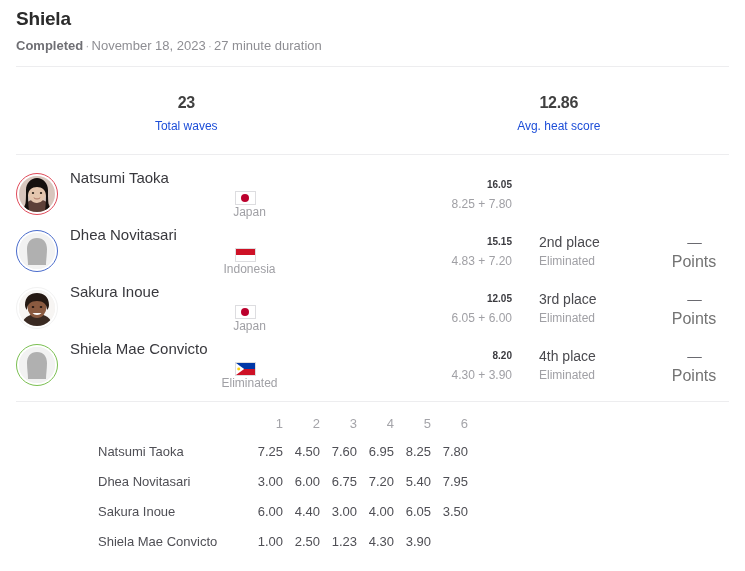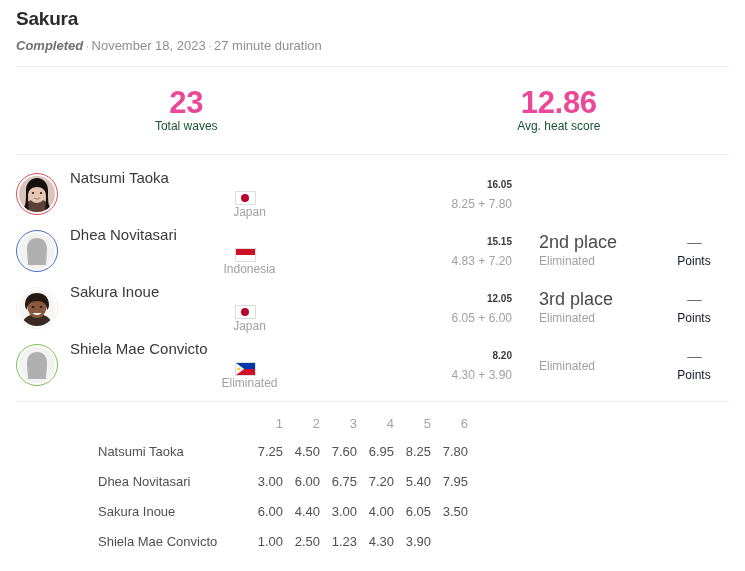--- a/index.html
+++ b/index.html
@@ -26,48 +26,48 @@
     color: #2b2b2b;
     letter-spacing: -0.2px;
     margin: 0 0 8px 0;
     line-height: 22px;
   }
   .heat-meta {
     font-size: 13px;
     color: #8e8e93;
     line-height: 16px;
   }
-  .heat-meta .status { color: #6f6f74; font-weight: bold; font-style: italic; }
+  .heat-meta .status { color: #6f6f74; font-weight: bold; }
   .heat-meta .sep { color: #b6b6ba; padding: 0 2px; }
 
   .divider {
     height: 1px;
     background: #ededef;
     margin: 0 16px;
   }
 
   
   .stats {
     display: flex;
     padding: 22px 0 20px 0;
   }
   .stat {
     flex: 1;
     text-align: center;
   }
   .stat-value {
-    font-size: 31px;
+    font-size: 16px;
     font-weight: bold;
-    color: #ec4899;
+    color: #404040;
     line-height: 27px;
     letter-spacing: -0.3px;
   }
   .stat-label {
     font-size: 12px;
-    color: #14532d;
+    color: #1d4ed8;
     line-height: 15px;
     margin-top: 3px;
   }
 
   
   .athletes { padding: 10px 16px 8px 16px; }
   .athlete-row {
     display: flex;
     align-items: center;
     height: 57px;
@@ -153,21 +153,21 @@
     line-height: 15px;
     margin-top: 3px;
   }
 
   .place-block {
     width: 120px;
     flex: none;
     margin-left: 27px;
   }
   .place-text {
-    font-size: 18px;
+    font-size: 14px;
     color: #4a4a4f;
     line-height: 18px;
   }
   .place-status {
     font-size: 12px;
     color: #a0a0a5;
     line-height: 15px;
     margin-top: 3px;
   }
 
@@ -176,22 +176,22 @@
     flex: none;
     text-align: center;
   }
   .points-value {
     font-size: 14px;
     color: #6a6a70;
     line-height: 18px;
     letter-spacing: -1px;
   }
   .points-label {
-    font-size: 12px;
-    color: #0f172a;
+    font-size: 16px;
+    color: #737373;
     line-height: 15px;
     margin-top: 3px;
   }
 
   
   .waves { padding: 14px 16px 10px 16px; }
   table.waves-table {
     border-collapse: collapse;
     margin-left: 82px;
   }
@@ -221,21 +221,21 @@
     width: 148px;
   }
   td.counted { color: #f0a22e; }
 </style>
 </head>
 <body>
 
 <div class="page">
 
   <div class="header">
-    <div class="heat-title">Sakura</div>
+    <div class="heat-title">Shiela</div>
     <div class="heat-meta">
       <span class="status">Completed</span><span class="sep">·</span><span>November 18, 2023</span><span class="sep">·</span><span>27 minute duration</span>
     </div>
   </div>
 
   <div class="divider" style="margin-top:12px"></div>
 
   <div class="stats">
     <div class="stat">
       <div class="stat-value">23</div>
@@ -380,20 +380,21 @@
             </svg>
           </span>
           <span class="nation-label">Eliminated</span>
         </div>
       </div>
       <div class="score-block">
         <div class="score-total">8.20</div>
         <div class="score-breakdown">4.30 + 3.90</div>
       </div>
       <div class="place-block">
+        <div class="place-text">4th place</div>
         <div class="place-status">Eliminated</div>
       </div>
       <div class="points-block">
         <div class="points-value">––</div>
         <div class="points-label">Points</div>
       </div>
     </div>
 
   </div>
 

